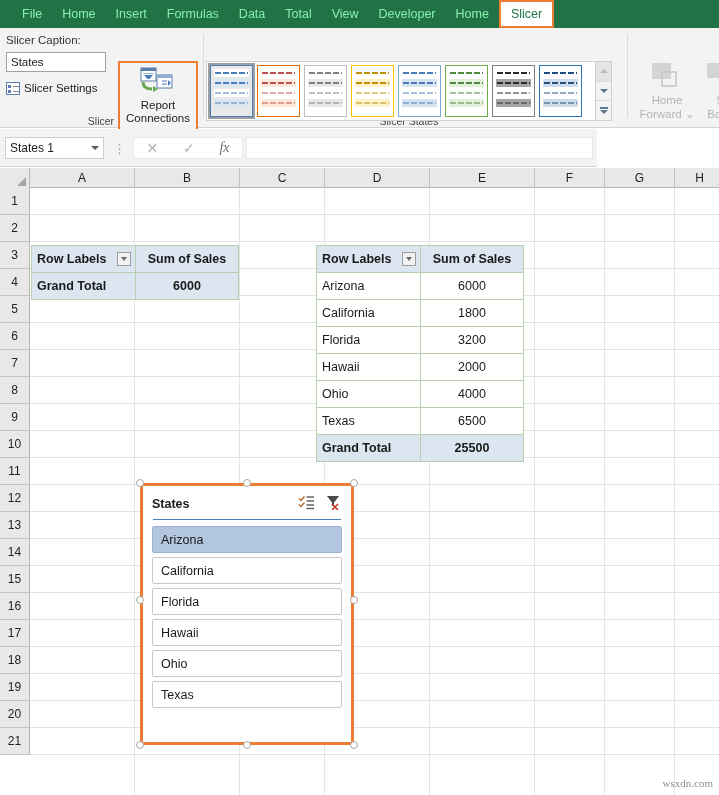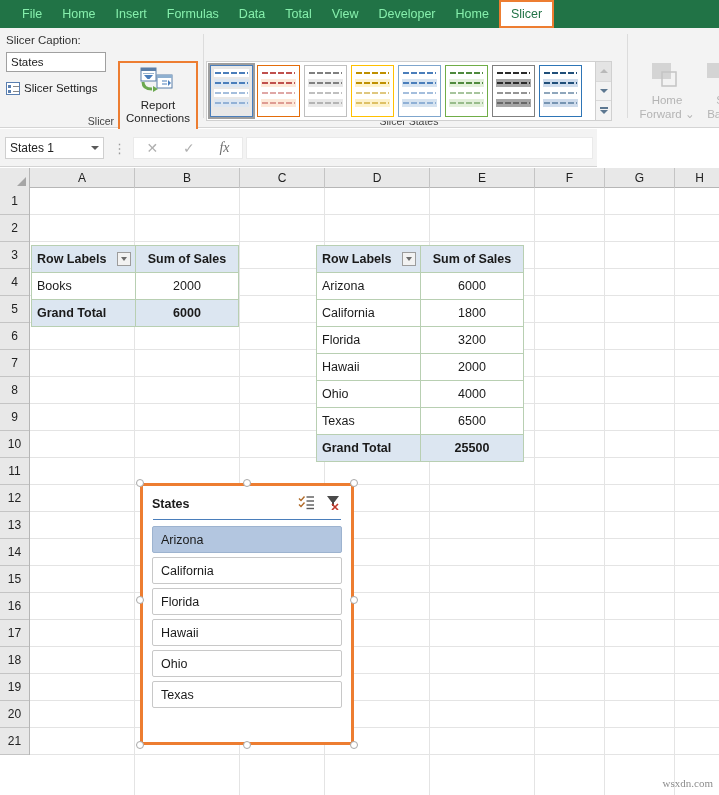--- a/index.html
+++ b/index.html
@@ -571,24 +571,20 @@
         <tr>
       <td class="pv-head" style="width:104px;">
         <span>Row Labels</span>
         <span class="filter-btn">
               <span class="fb-tri"></span>
             </span>
       </td>
       <td class="pv-head pv-num" style="width:103px;">Sum of Sales</td>
     </tr>
     <tr>
-      <td>Books</td>
-      <td class="pv-num">2000</td>
-    </tr>
-    <tr>
       <td class="pv-total">Grand Total</td>
       <td class="pv-total pv-num">6000</td>
     </tr>
   </tbody>
     </table>
 
   <table class="pivot" style="left:316px; top:77px;">
     <tbody>
         <tr>
       <td class="pv-head" style="width:104px;">

